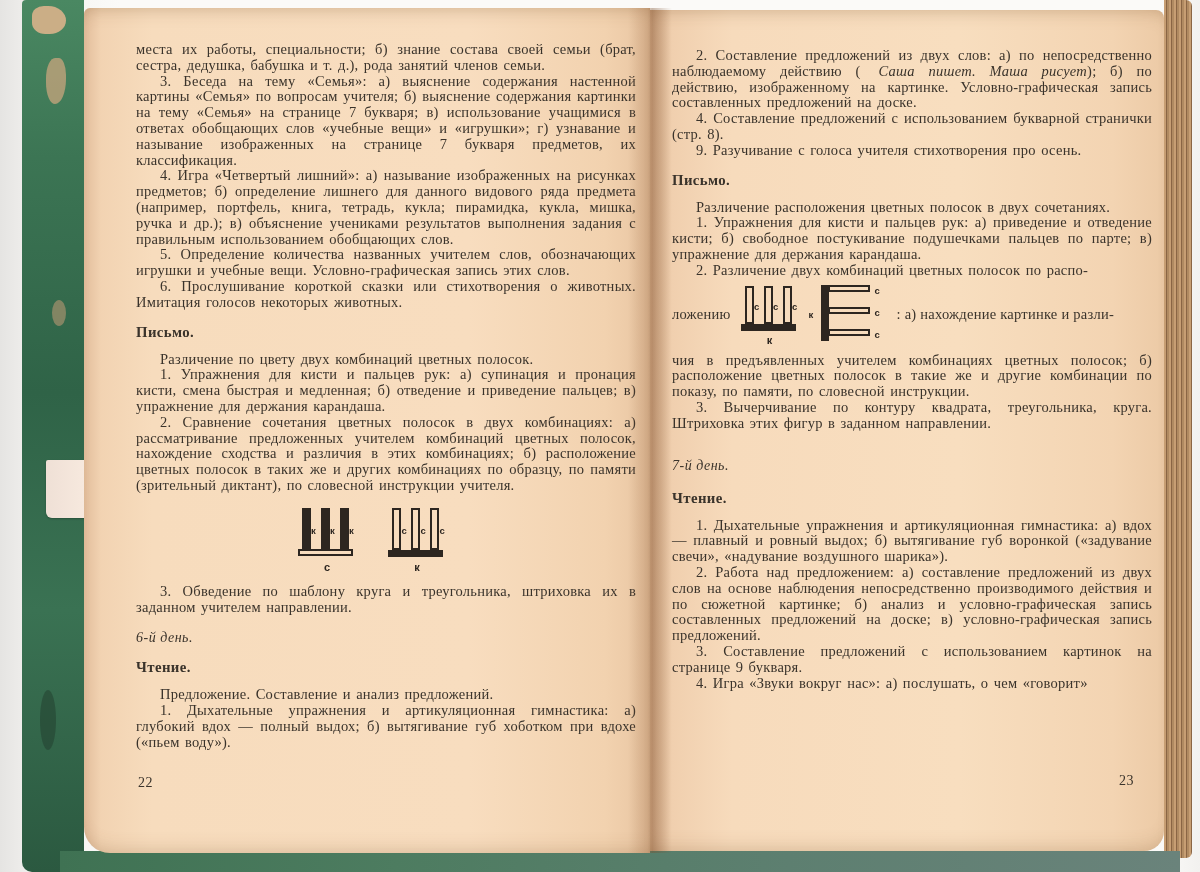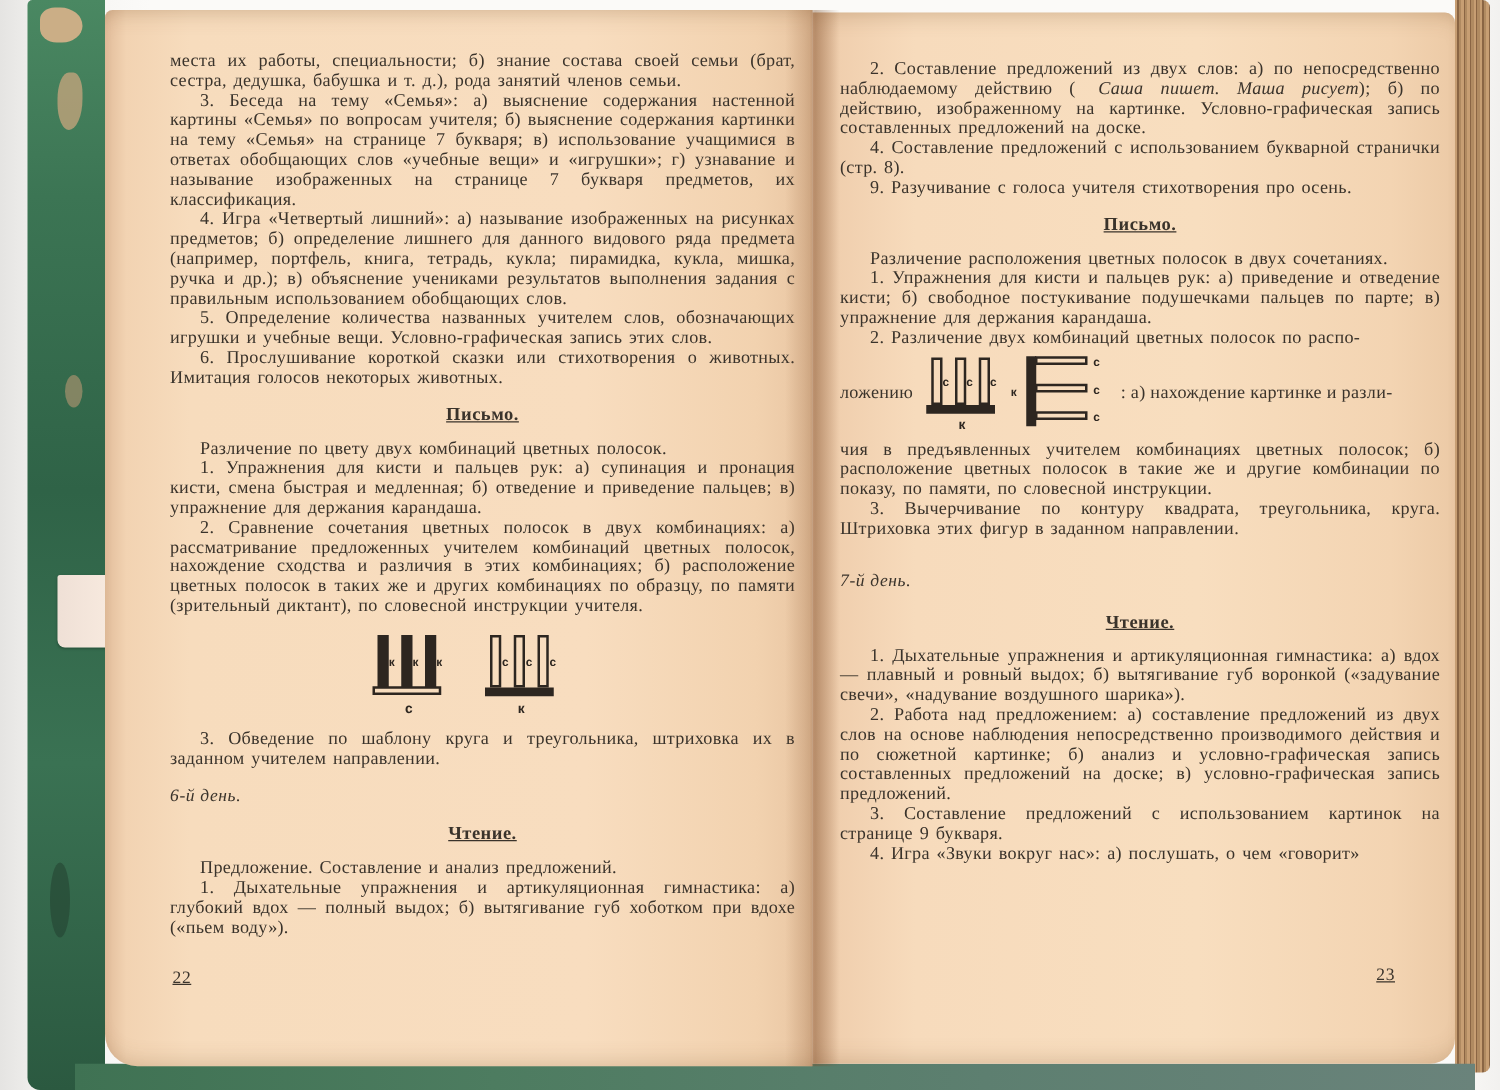--- a/index.html
+++ b/index.html
@@ -46,27 +46,27 @@
     border-radius:0 8px 20px 0;
     box-shadow:inset 0 14px 18px -14px rgba(120,80,40,.35), inset 0 -16px 20px -16px rgba(120,80,40,.3);
     padding:38px 12px 0 22px; }
   .gutter { position:absolute; left:628px; top:8px; width:44px; height:845px;
     background:linear-gradient(90deg,rgba(140,90,50,0) 0,rgba(150,100,60,.28) 45%,rgba(120,75,40,.38) 55%,rgba(140,90,50,0) 100%); }
 
   
   p { font-size:14.5px; line-height:15.8px; text-align:justify;
       letter-spacing:.25px; word-spacing:1.5px; }
   p.ind { text-indent:24px; }
-  .h-sec { text-align:center; font-weight:bold; font-size:14.8px;
-    letter-spacing:.4px; margin:13px 0 11px;text-decoration:underline; }
+  .h-sec { font-weight:bold; font-size:14.8px;
+    letter-spacing:.4px; margin:13px 0 11px; }
   .h-day { font-weight:normal; font-style:italic; font-size:14px;
     letter-spacing:.5px; margin:15px 0 1px; }
-  .pgnum { position:absolute; font-size:14px; letter-spacing:.5px;text-decoration:underline; }
+  .pgnum { position:absolute; font-size:14px; letter-spacing:.5px; }
   .pgnum-left { left:54px; top:767px; }
-  .pgnum-right { right:48px; top:763px; }
+  .pgnum-right { right:30px; top:763px; }
   i { font-style:italic;margin-left:18px; }
 
   
   .fig-row-left { display:flex; justify-content:center; gap:32px;
     margin:14px 0 10px; transform:translateX(-14px); }
   .shape { position:relative; }
   .sh-w { width:58px; height:66px; }
   .vb { position:absolute; top:0; width:9px; height:42px; background:#2d2username6;}
   .vb { position:absolute; top:0; width:9px; height:42px; background:#2d2620; }
   .vb-o { position:absolute; top:0; width:9px; height:42px;

